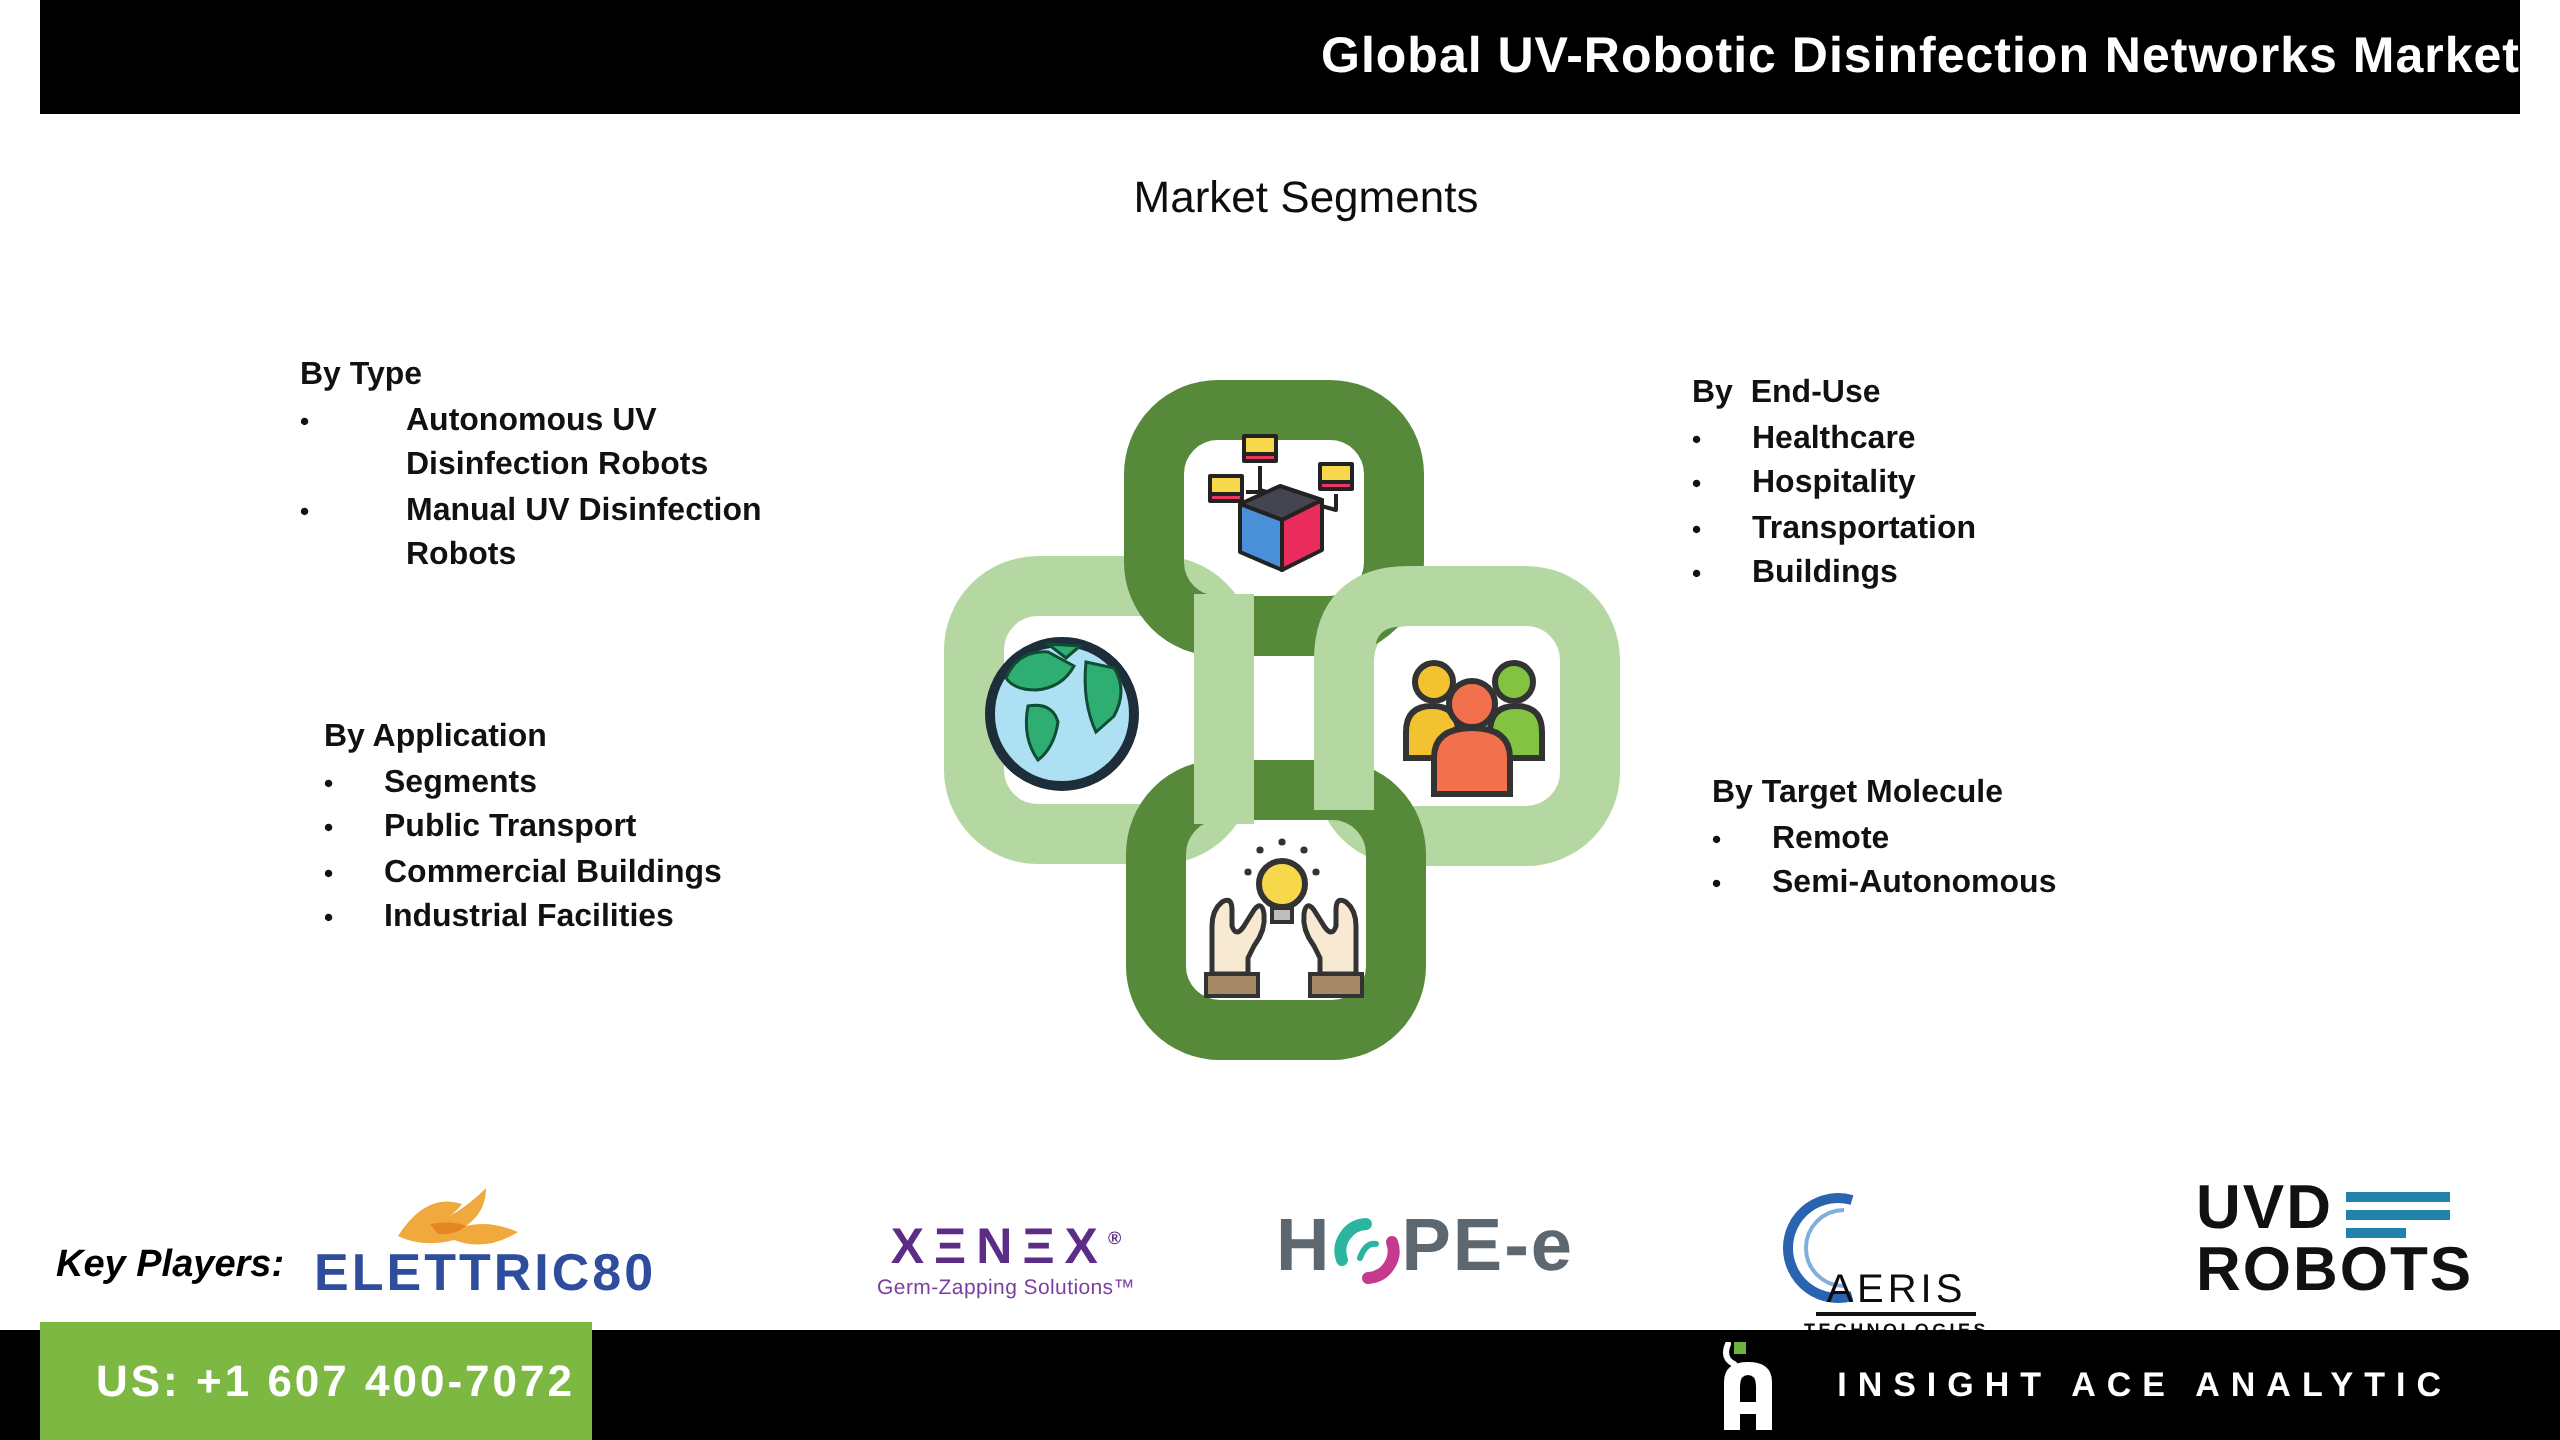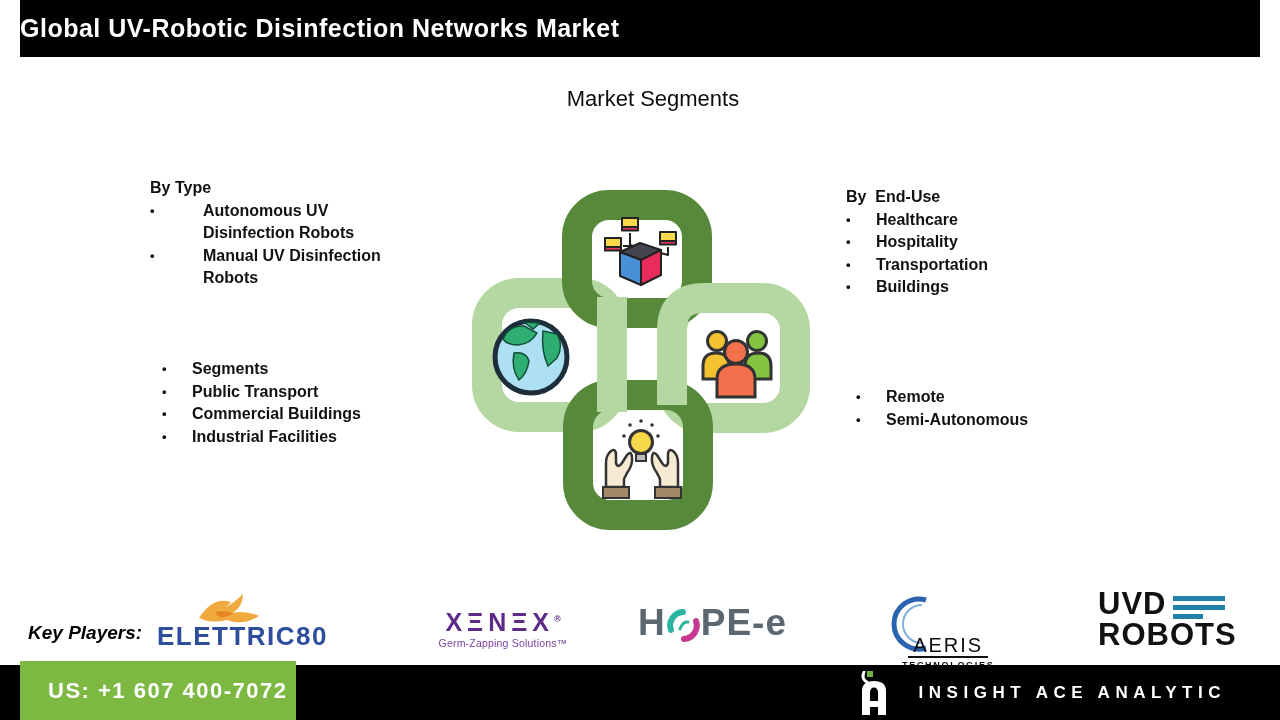--- a/index.html
+++ b/index.html
@@ -1,20 +1,20 @@
 <!DOCTYPE html>
 <html><head>
 <meta charset="utf-8">
 <style>
   html,body{margin:0;padding:0;background:#e9e9e9;}
   .canvas{position:relative;width:1280px;height:720px;background:#ffffff;overflow:hidden;
           font-family:"Liberation Sans",sans-serif;color:#111;}
   
   .titlebar{position:absolute;left:20px;right:20px;top:0;height:57px;background:#000;
-            display:flex;align-items:center;justify-content:flex-start;}
+            display:flex;align-items:center;justify-content:flex-end;}
   .titlebar h1{margin:0;color:#fff;font-size:25px;font-weight:bold;letter-spacing:.5px;}
   .subtitle{position:absolute;left:0;right:0;top:86px;margin:0;text-align:center;
             font-size:22px;font-weight:normal;color:#0d0d0d;text-indent:26px;}
   
   .seg{position:absolute;font-size:16px;font-weight:bold;line-height:22.5px;color:#111;}
   .seg h3{margin:0;font-size:16px;font-weight:bold;white-space:pre-wrap;}
   .seg .item{display:flex;}
   .seg .bullet{flex:none;width:30px;font-size:13px;}
   #seg-type{left:150px;top:177px;}
   #seg-type .txt{width:212px;margin-left:23px;}
@@ -75,20 +75,21 @@
       <span class="bullet">•</span>
       <span class="txt">Autonomous UV Disinfection Robots</span>
     </div>
     <div class="item">
       <span class="bullet">•</span>
       <span class="txt">Manual UV Disinfection Robots</span>
     </div>
   </div>
 
   <div class="seg" id="seg-app">
+    <h3>By Application</h3>
     <div class="item">
       <span class="bullet">•</span>
       <span class="txt">Segments</span>
     </div>
     <div class="item">
       <span class="bullet">•</span>
       <span class="txt">Public Transport</span>
     </div>
     <div class="item">
       <span class="bullet">•</span>
@@ -114,20 +115,21 @@
       <span class="bullet">•</span>
       <span class="txt">Transportation</span>
     </div>
     <div class="item">
       <span class="bullet">•</span>
       <span class="txt">Buildings</span>
     </div>
   </div>
 
   <div class="seg" id="seg-mol">
+    <h3>By Target Molecule</h3>
     <div class="item">
       <span class="bullet">•</span>
       <span class="txt">Remote</span>
     </div>
     <div class="item">
       <span class="bullet">•</span>
       <span class="txt">Semi-Autonomous</span>
     </div>
   </div>
 

